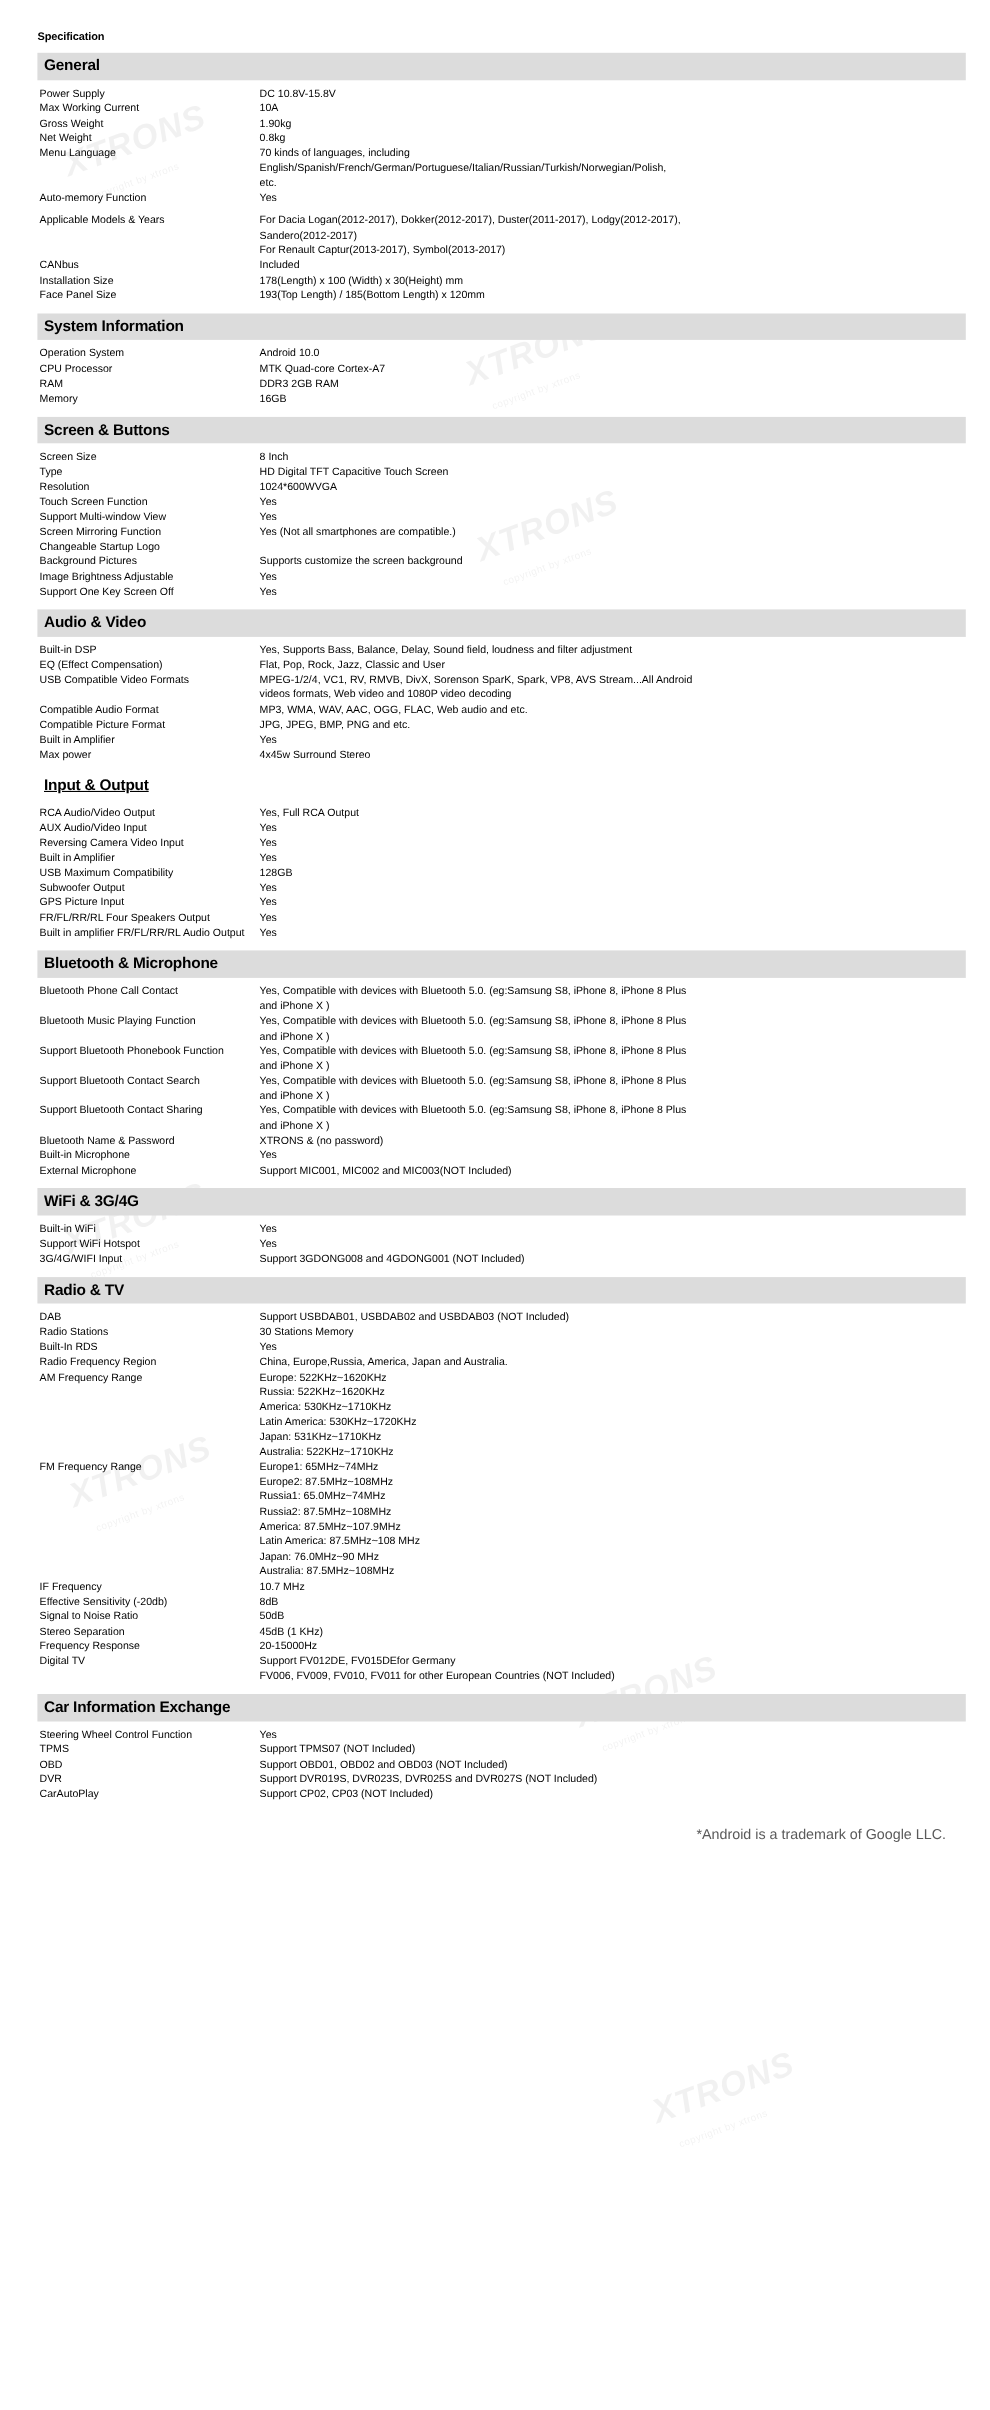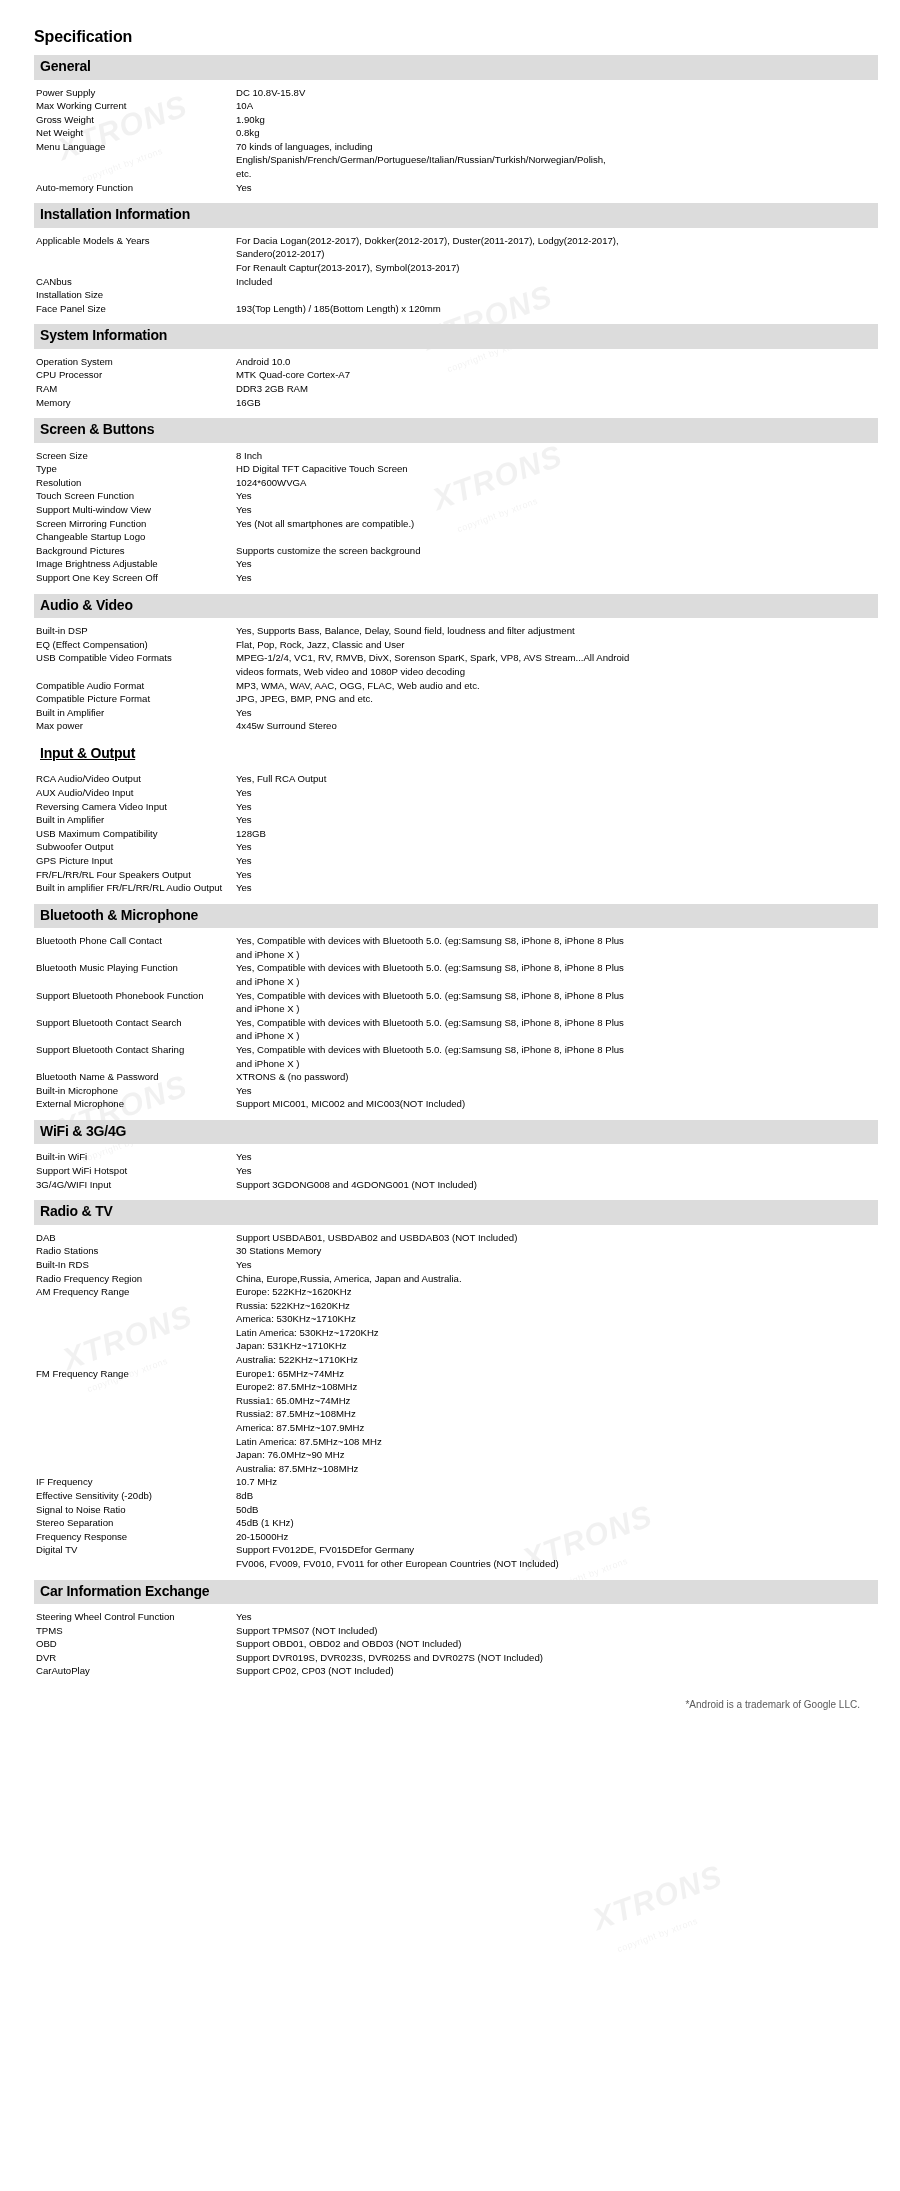--- a/index.html
+++ b/index.html
@@ -34,21 +34,21 @@
     white-space: nowrap;
     z-index: 0;
   }
   .wm-main { font-size: 31px; }
   .wm-sub  { font-size: 9px; font-style: normal; font-weight: normal; letter-spacing: 0.5px;}
 
   .content { position: relative; z-index: 2; }
 
   
   .doc-title {
-    font-size: 16px;
+    font-size: 10px;
     font-weight: bold;
     margin: 0 0 9px 4px;
     letter-spacing: -0.1px;
   }
 
   
   .section-head {
     background: #dcdcdc;
     font-size: 14px;
     font-weight: bold;
@@ -81,21 +81,21 @@
   }
   .row .value {
     flex: 1 1 auto;
     padding-right: 18px;
   }
   .row .value .vline { display: block; }
 
   
   .footnote {
     text-align: right;
-    font-size: 10px;
+    font-size: 13px;
     color: #5a5a5a;
     padding: 16px 22px 4px 0;
   }
 </style>
 </head>
 <body>
 
 <div class="page">
 
   <div class="watermark wm-main" style="left:55px; top:110px;">XTRONS</div>
@@ -154,38 +154,40 @@
             </div>
             <div class="row">
               <div class="label">Auto-memory Function</div>
               <div class="value">
                 <span class="vline">Yes</span>
               </div>
             </div>
           </div>
         </div>
         <div class="section">
-          <div class="section-head">Installation Information</div>
           <div class="section-body">
             <div class="row">
               <div class="label">Applicable Models &amp; Years</div>
               <div class="value">
                 <span class="vline">For Dacia Logan(2012-2017), Dokker(2012-2017), Duster(2011-2017), Lodgy(2012-2017),</span>
                 <span class="vline">Sandero(2012-2017)</span>
                 <span class="vline">For Renault Captur(2013-2017), Symbol(2013-2017)</span>
               </div>
             </div>
             <div class="row">
               <div class="label">CANbus</div>
               <div class="value">
                 <span class="vline">Included</span>
               </div>
             </div>
             <div class="row">
               <div class="label">Installation Size</div>
+              <div class="value">
+                <span class="vline">178(Length) x 100 (Width) x 30(Height) mm</span>
+              </div>
             </div>
             <div class="row">
               <div class="label">Face Panel Size</div>
               <div class="value">
                 <span class="vline">193(Top Length) / 185(Bottom Length) x 120mm</span>
               </div>
             </div>
           </div>
         </div>
         <div class="section">

